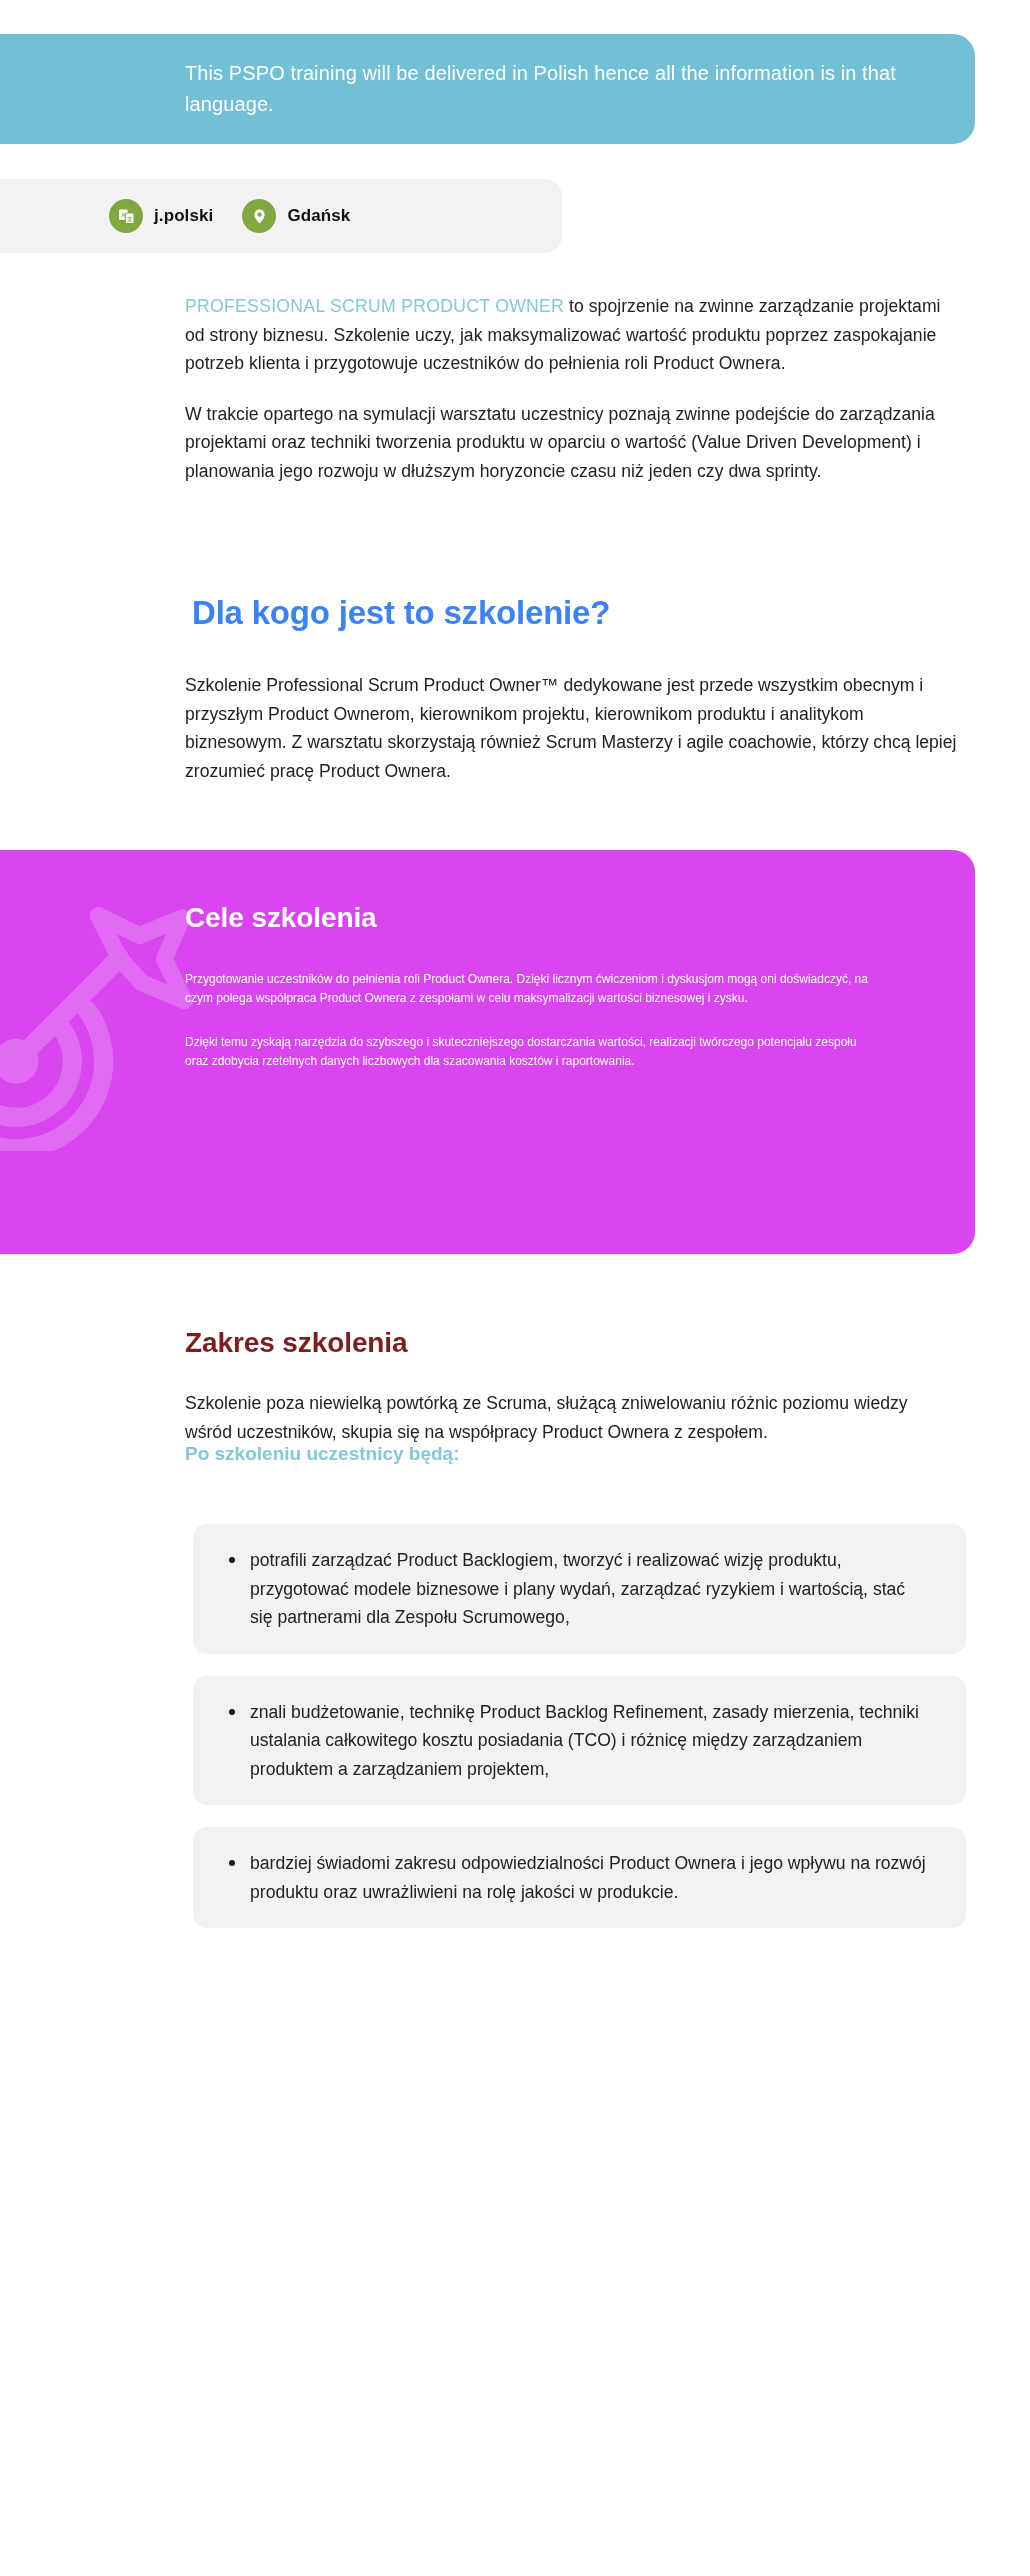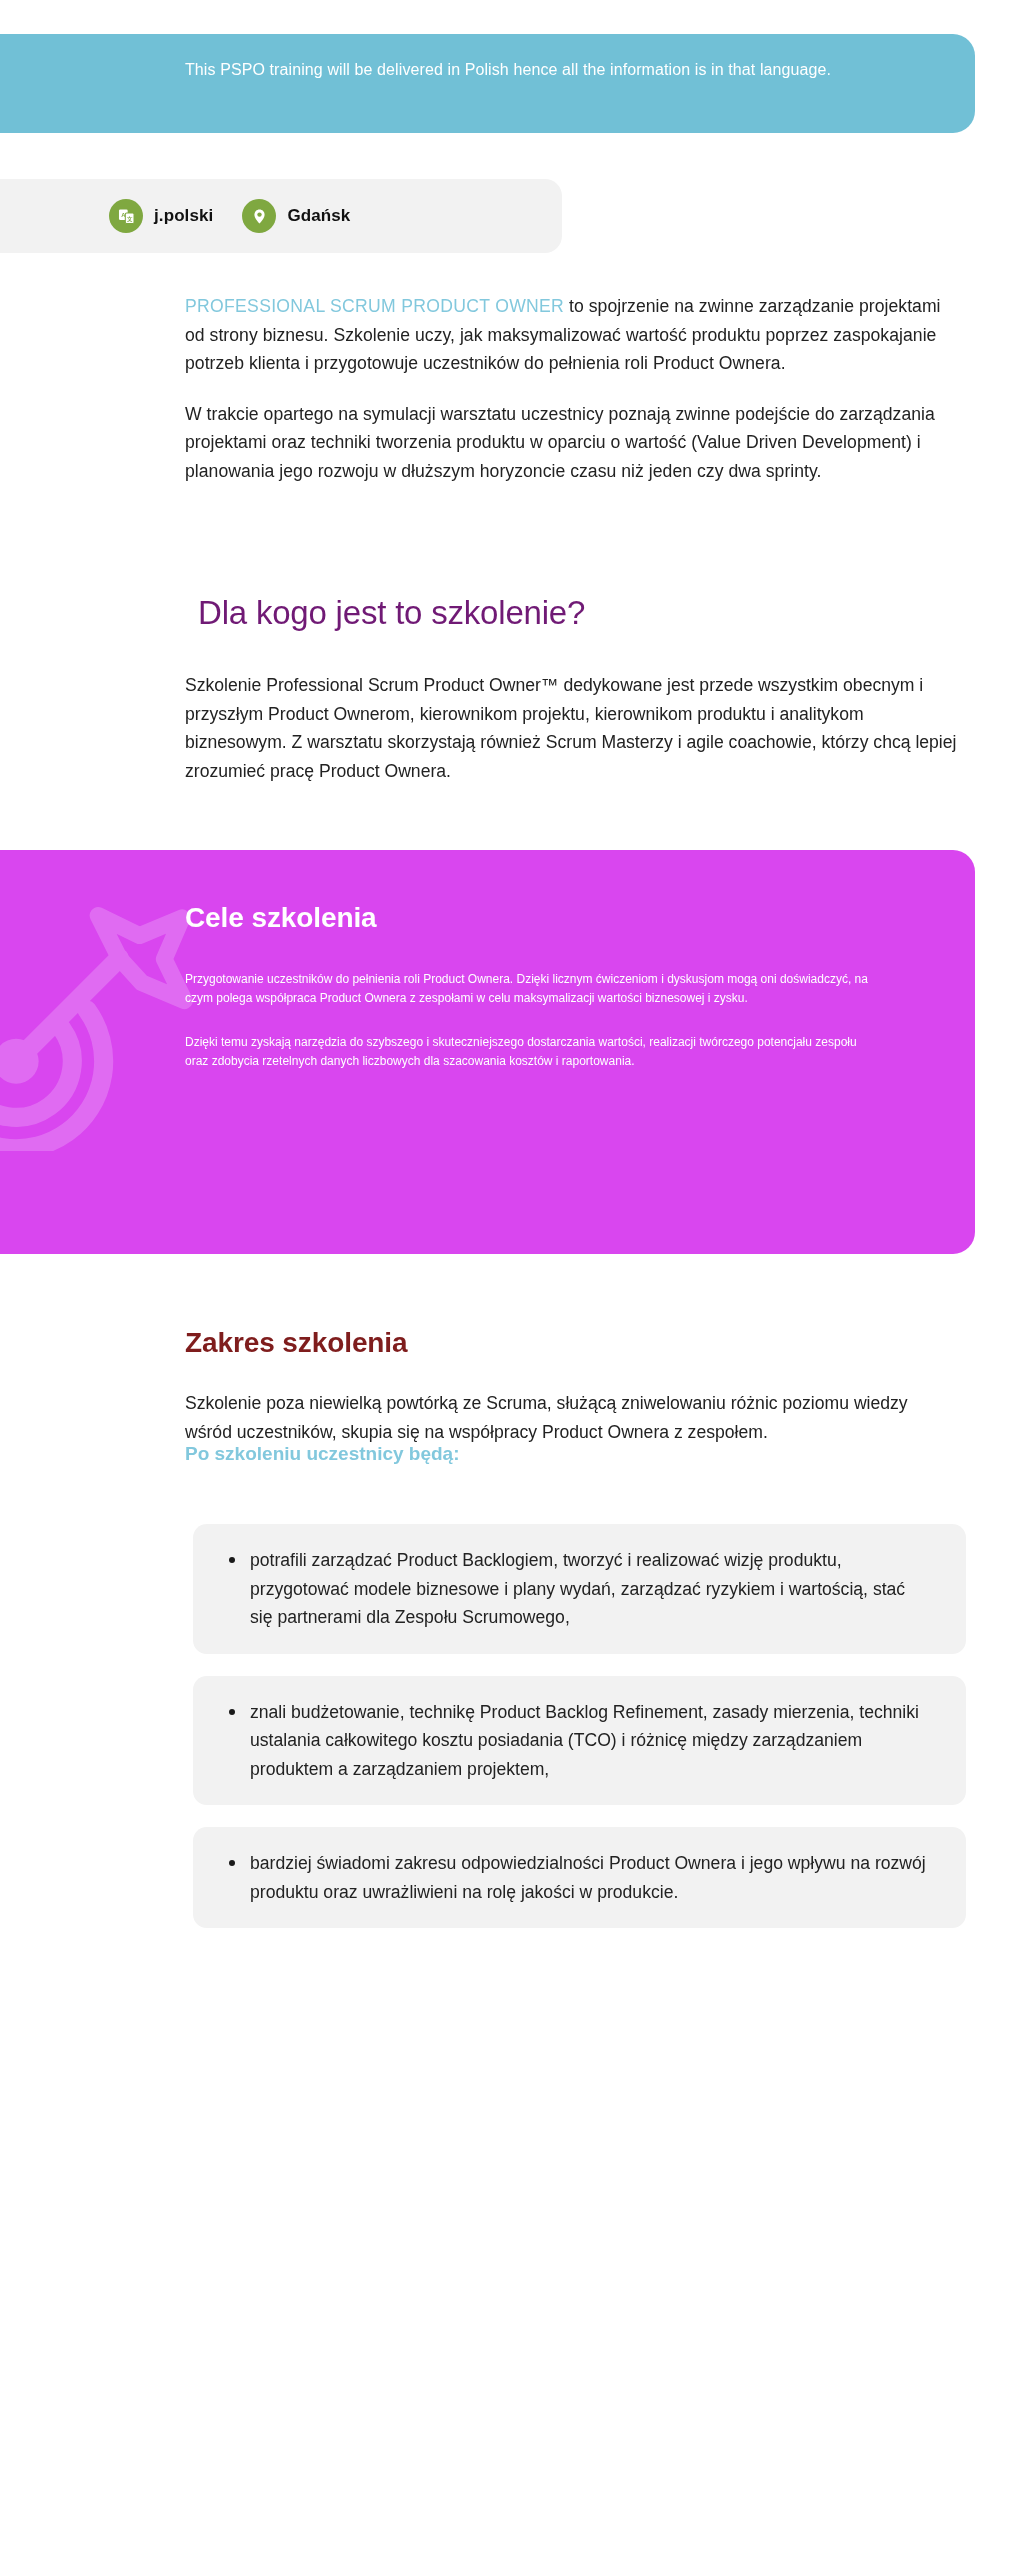--- a/index.html
+++ b/index.html
@@ -33,21 +33,21 @@
     width: 975px;
     min-height: 99px;
     background: #71c0d6;
     border-radius: 0 22px 22px 0;
     padding: 24px 52px 24px 185px;
     display: flex;
     align-items: flex-start;
   }
   .notice-banner-text {
     color: #ffffff;
-    font-size: 16px;
+    font-size: 20px;
     line-height: 1.55;
     font-weight: 400;
     letter-spacing: 0.1px;
   }
 
   
   .meta-bar {
     position: absolute;
     left: 0;
     top: 179px;
@@ -103,26 +103,26 @@
 
   .highlight-caps {
     color: #82c8dd;
     letter-spacing: 0.3px;
     text-align: center;
   }
 
   
   .section-target-heading {
     position: absolute;
-    left: 198px;
+    left: 192px;
     top: 594px;
     width: 773px;
     font-size: 33px;
-    font-weight: 400;
-    color: #701a75;
+    font-weight: 700;
+    color: #3b82f6;
     letter-spacing: -0.2px;
   }
   .section-target-body {
     position: absolute;
     left: 185px;
     top: 671px;
     width: 773px;
     font-size: 17.6px;
     line-height: 1.62;
     color: #222222;

